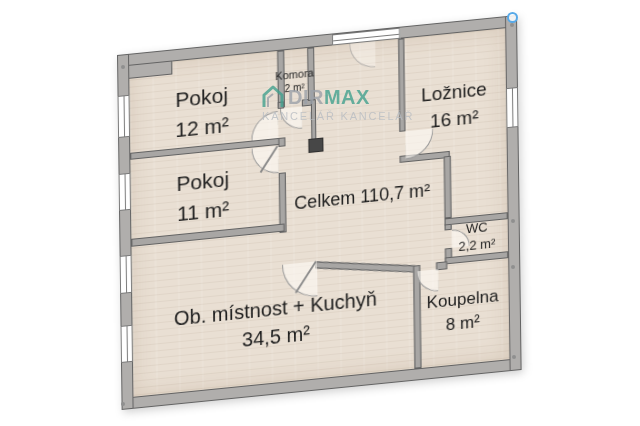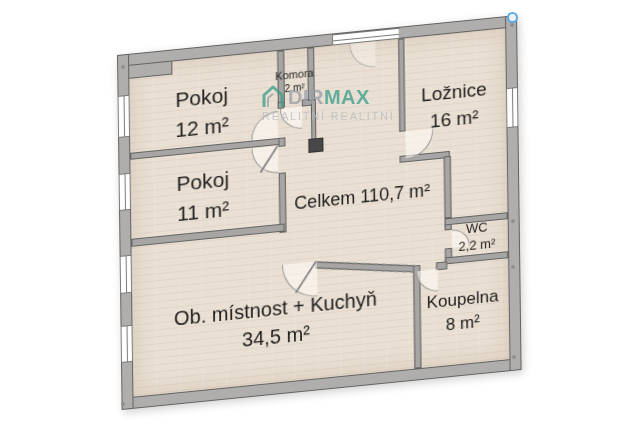--- a/index.html
+++ b/index.html
@@ -128,21 +128,21 @@
   <div class="watermark">
     <div class="wm-row">
       <span style="display:inline-block;line-height:0;">
         <svg width="22" height="24" viewBox="0 0 22 24">
           <path d="M2 22 L2 10 L11 2 L20 10 L20 22" fill="none" stroke="#3fa08d" stroke-width="3" stroke-linejoin="round"></path>
           <path d="M6 22 L6 13 L11 9" fill="none" stroke="#9aa0a8" stroke-width="2"></path>
         </svg>
       </span>
       <span class="wm-brand"><span style="color:#9aa0a8;">DIR</span><span style="color:#3fa08d;">MAX</span></span>
     </div>
-    <div class="wm-sub" style="color:#b7bcc2;">REALITNÍ REALITNÍ</div>
+    <div class="wm-sub" style="color:#b7bcc2;">KANCELÁŘ KANCELÁŘ</div>
   </div>
 
   <div class="handle" style="left:507px;top:12px;"></div>
   <div class="dot" style="left:121px;top:65px;"></div>
   <div class="dot" style="left:510px;top:23px;"></div>
   <div class="dot" style="left:511px;top:219px;"></div>
   <div class="dot" style="left:511px;top:265px;"></div>
   <div class="dot" style="left:512px;top:355px;"></div>
   <div class="dot" style="left:121px;top:402px;"></div>
 

